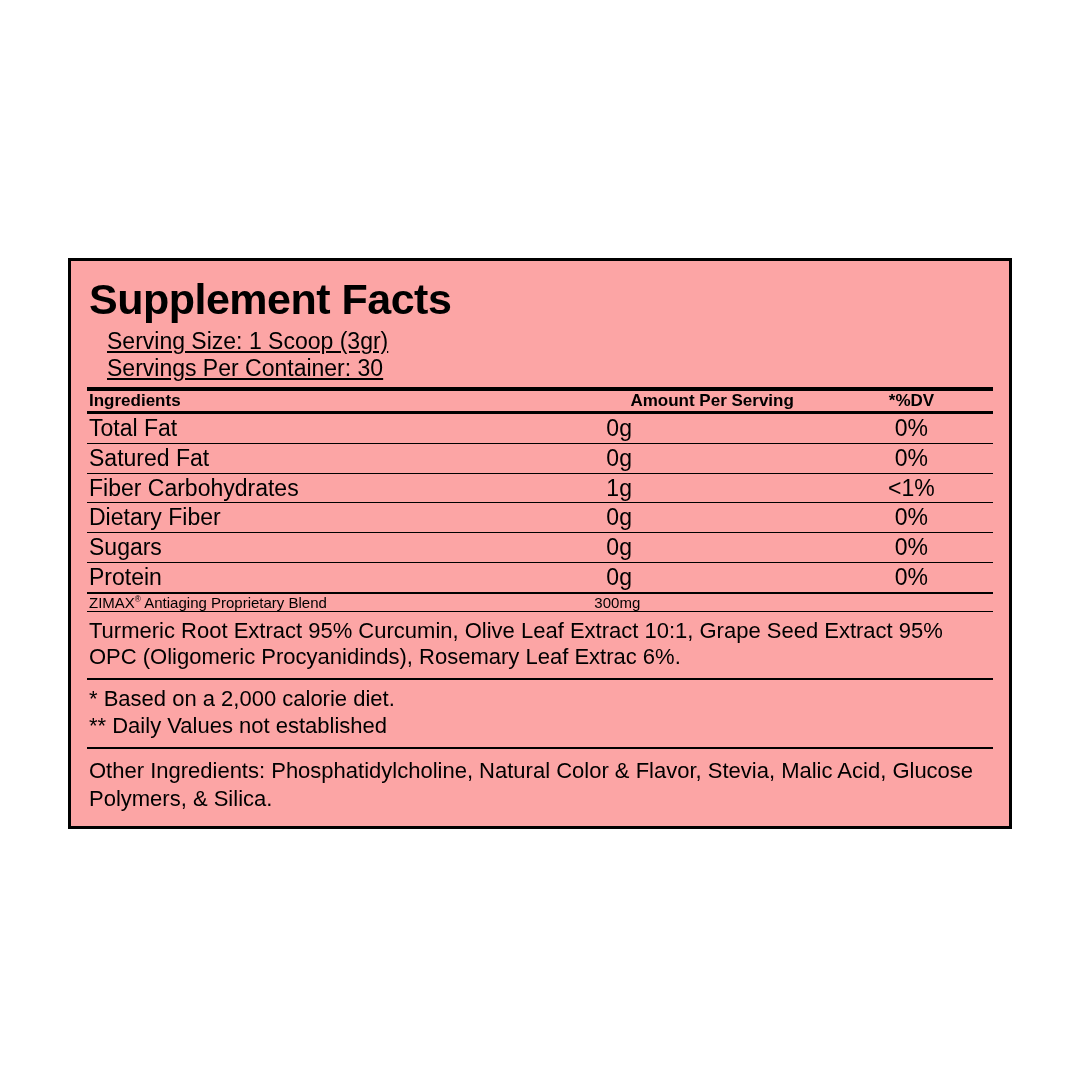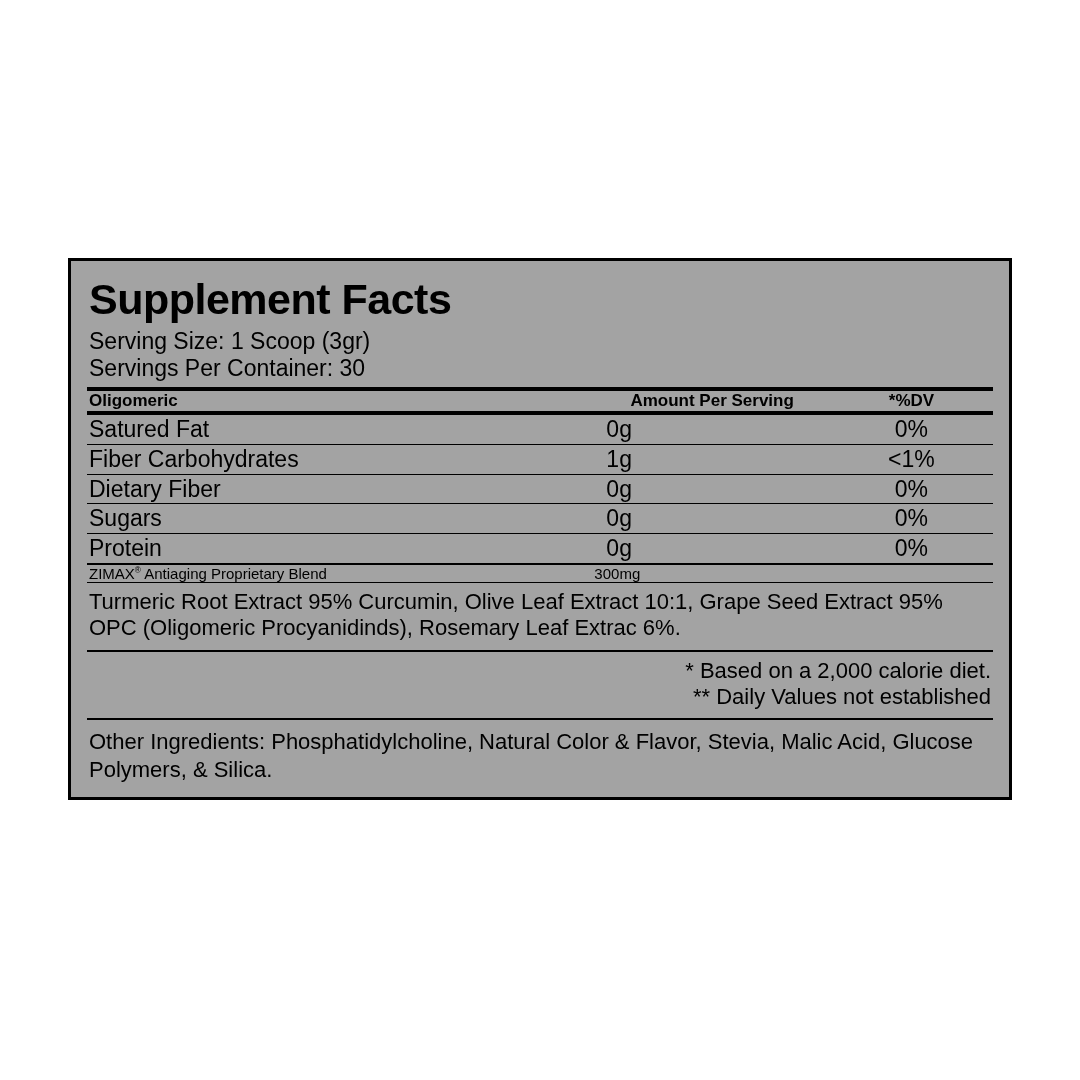--- a/index.html
+++ b/index.html
@@ -16,36 +16,37 @@
     overflow: hidden;
   }
 
   #panel {
     position: absolute;
     left: 68px;
     top: 258px;
     width: 944px;
     box-sizing: border-box;
     border: 3px solid #000;
-    background: #a3a3a3;
+    background: #fca5a5;
     padding: 14px 16px 12px 16px;
   }
 
   .title {
     font-size: 43px;
     font-weight: bold;
     letter-spacing: -0.5px;
     line-height: 1.05;
     margin: 2px 0 6px 2px;
   }
 
   .serving-line {
     font-size: 23px;
     line-height: 1.15;
-    margin-left: 2px;
+    margin-left: 20px;
+    text-decoration: underline;
   }
 
   .rule-thick {
     border-top: 4px solid #000;
     margin: 6px 0 0 0;
   }
   .rule-med {
     border-top: 2px solid #000;
     margin: 0;
   }
@@ -106,21 +107,20 @@
   .ing-text {
     font-size: 22px;
     line-height: 1.2;
     margin: 6px 2px 8px 2px;
   }
 
   .footnotes {
     font-size: 22px;
     line-height: 1.2;
     margin: 6px 2px 8px 2px;
-    text-align: right;
   }
 
   .other-ing {
     font-size: 22px;
     line-height: 1.25;
     margin: 8px 2px 2px 2px;
   }
 
   sup.reg {
     font-size: 0.55em;
@@ -141,34 +141,39 @@
   <div class="rule-thick"></div>
 
   <table class="facts">
     <colgroup>
       <col class="col-name">
       <col class="col-amt">
       <col class="col-dv">
     </colgroup>
     <tbody>
       <tr class="hdr-row">
-        <td class="hdr-name">Oligomeric</td>
+        <td class="hdr-name">Ingredients</td>
         <td class="hdr-amt">Amount Per Serving</td>
         <td class="hdr-dv">*%DV</td>
       </tr>
 
       <tr class="sep-med">
           <td colspan="3"></td>
         </tr>
 
 
       <tr class="sep-thin">
           <td colspan="3"></td>
         </tr>
 
+      <tr class="row">
+        <td class="cell-name">Total Fat</td>
+        <td class="cell-amt">0g</td>
+        <td class="cell-dv">0%</td>
+      </tr>
 
       <tr class="sep-thin">
           <td colspan="3"></td>
         </tr>
 
       <tr class="row">
         <td class="cell-name">Satured Fat</td>
         <td class="cell-amt">0g</td>
         <td class="cell-dv">0%</td>
       </tr>

